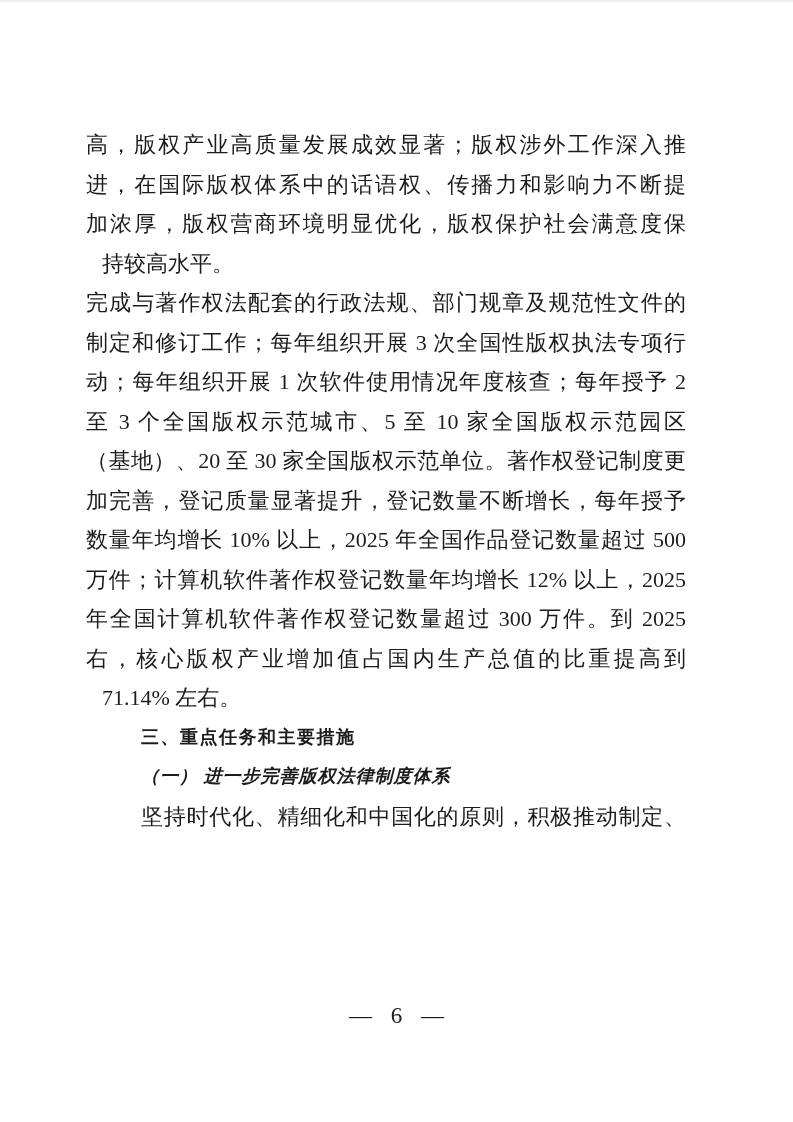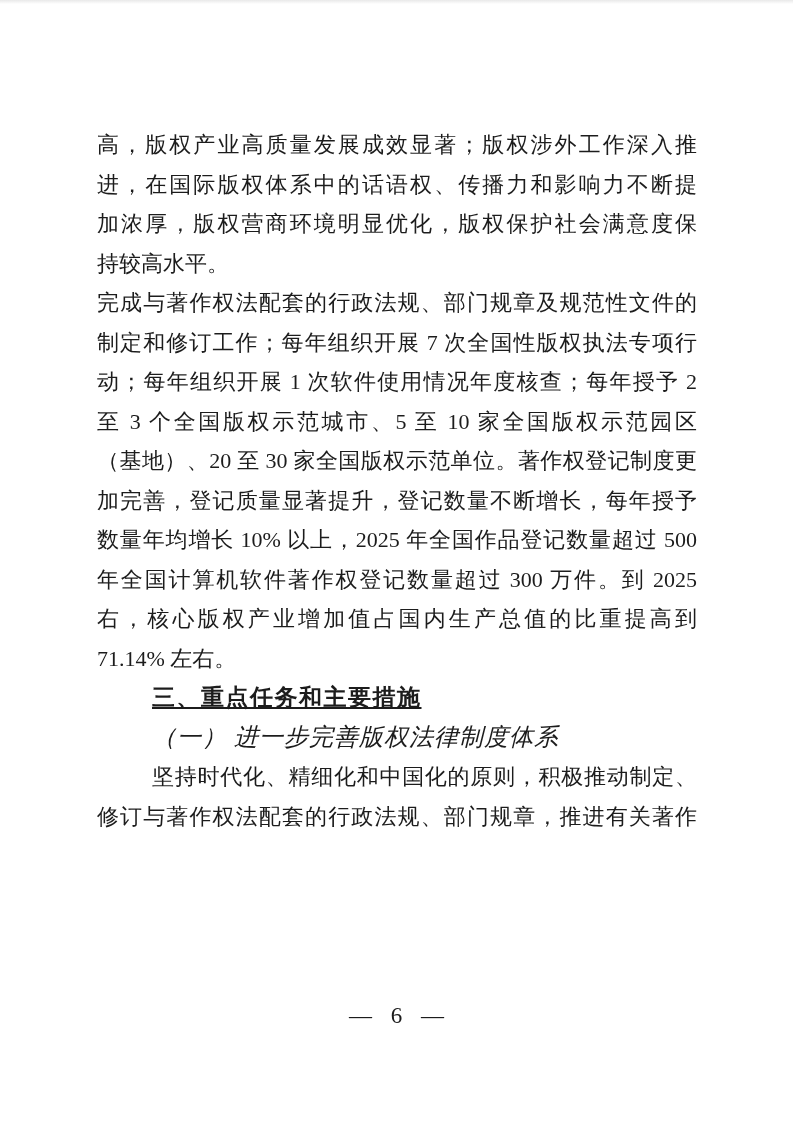--- a/index.html
+++ b/index.html
@@ -15,51 +15,51 @@
     background: #ffffff;
     color: #1c1c1c;
   }
   
   .scan-edge {
     position: absolute; top: 0; left: 0; right: 0; height: 4px;
     background: linear-gradient(#e9e9e9, rgba(255,255,255,0));
   }
   .textblock {
     position: absolute;
-    left: 97px; top: 125px; width: 600px;
+    left: 86px; top: 125px; width: 600px;
   }
   .line {
     font-size: 22px;
     line-height: 39.5px;
     height: 39.5px;
     color: #1c1c1c;
     text-align: justify;
     text-align-last: justify;
     -moz-text-align-last: justify;
   }
   .line.flush {
     text-align: left;
     text-align-last: left;
+    margin-left: 16px;
     -moz-text-align-last: left;
   }
   .line.indent { text-indent: 55px; }
   .line.heading {
     font-family: "Liberation Sans", "DejaVu Sans", sans-serif;
     font-weight: bold;
-    font-size: 23px;
+    font-size: 18px;
     letter-spacing: 1.5px;
     text-align: center;
     text-align-last: left;
-    text-decoration: underline;
     -moz-text-align-last: left;
   }
   .line.subheading {
     font-style: italic;
-    font-weight: 400;
-    font-size: 24px;
+    font-weight: 700;
+    font-size: 18px;
     letter-spacing: 1px;
     text-align: right;
     text-align-last: left;
     -moz-text-align-last: left;
   }
   .footer {
     position: absolute;
     left: 0; right: 0; top: 1003px;
     text-align: center;
     font-size: 23px;
@@ -72,29 +72,29 @@
 
 <div class="page">
   <div class="scan-edge"></div>
 
   <div class="textblock">
     <div class="line">高，版权产业高质量发展成效显著；版权涉外工作深入推</div>
     <div class="line">进，在国际版权体系中的话语权、传播力和影响力不断提</div>
     <div class="line">加浓厚，版权营商环境明显优化，版权保护社会满意度保</div>
     <div class="line flush">持较高水平。</div>
     <div class="line">完成与著作权法配套的行政法规、部门规章及规范性文件的</div>
-    <div class="line">制定和修订工作；每年组织开展 7 次全国性版权执法专项行</div>
+    <div class="line">制定和修订工作；每年组织开展 3 次全国性版权执法专项行</div>
     <div class="line">动；每年组织开展 1 次软件使用情况年度核查；每年授予 2</div>
     <div class="line">至 3 个全国版权示范城市、5 至 10 家全国版权示范园区</div>
     <div class="line">（基地）、20 至 30 家全国版权示范单位。著作权登记制度更</div>
     <div class="line">加完善，登记质量显著提升，登记数量不断增长，每年授予</div>
     <div class="line">数量年均增长 10% 以上，2025 年全国作品登记数量超过 500</div>
+    <div class="line">万件；计算机软件著作权登记数量年均增长 12% 以上，2025</div>
     <div class="line">年全国计算机软件著作权登记数量超过 300 万件。到 2025</div>
     <div class="line">右，核心版权产业增加值占国内生产总值的比重提高到</div>
     <div class="line flush">71.14% 左右。</div>
     <div class="line heading indent">三、重点任务和主要措施</div>
     <div class="line subheading indent">（一） 进一步完善版权法律制度体系</div>
     <div class="line indent">坚持时代化、精细化和中国化的原则，积极推动制定、</div>
-    <div class="line">修订与著作权法配套的行政法规、部门规章，推进有关著作</div>
   </div>
 
   <div class="footer">— 6 —</div>
 </div>
 
 </body></html>

